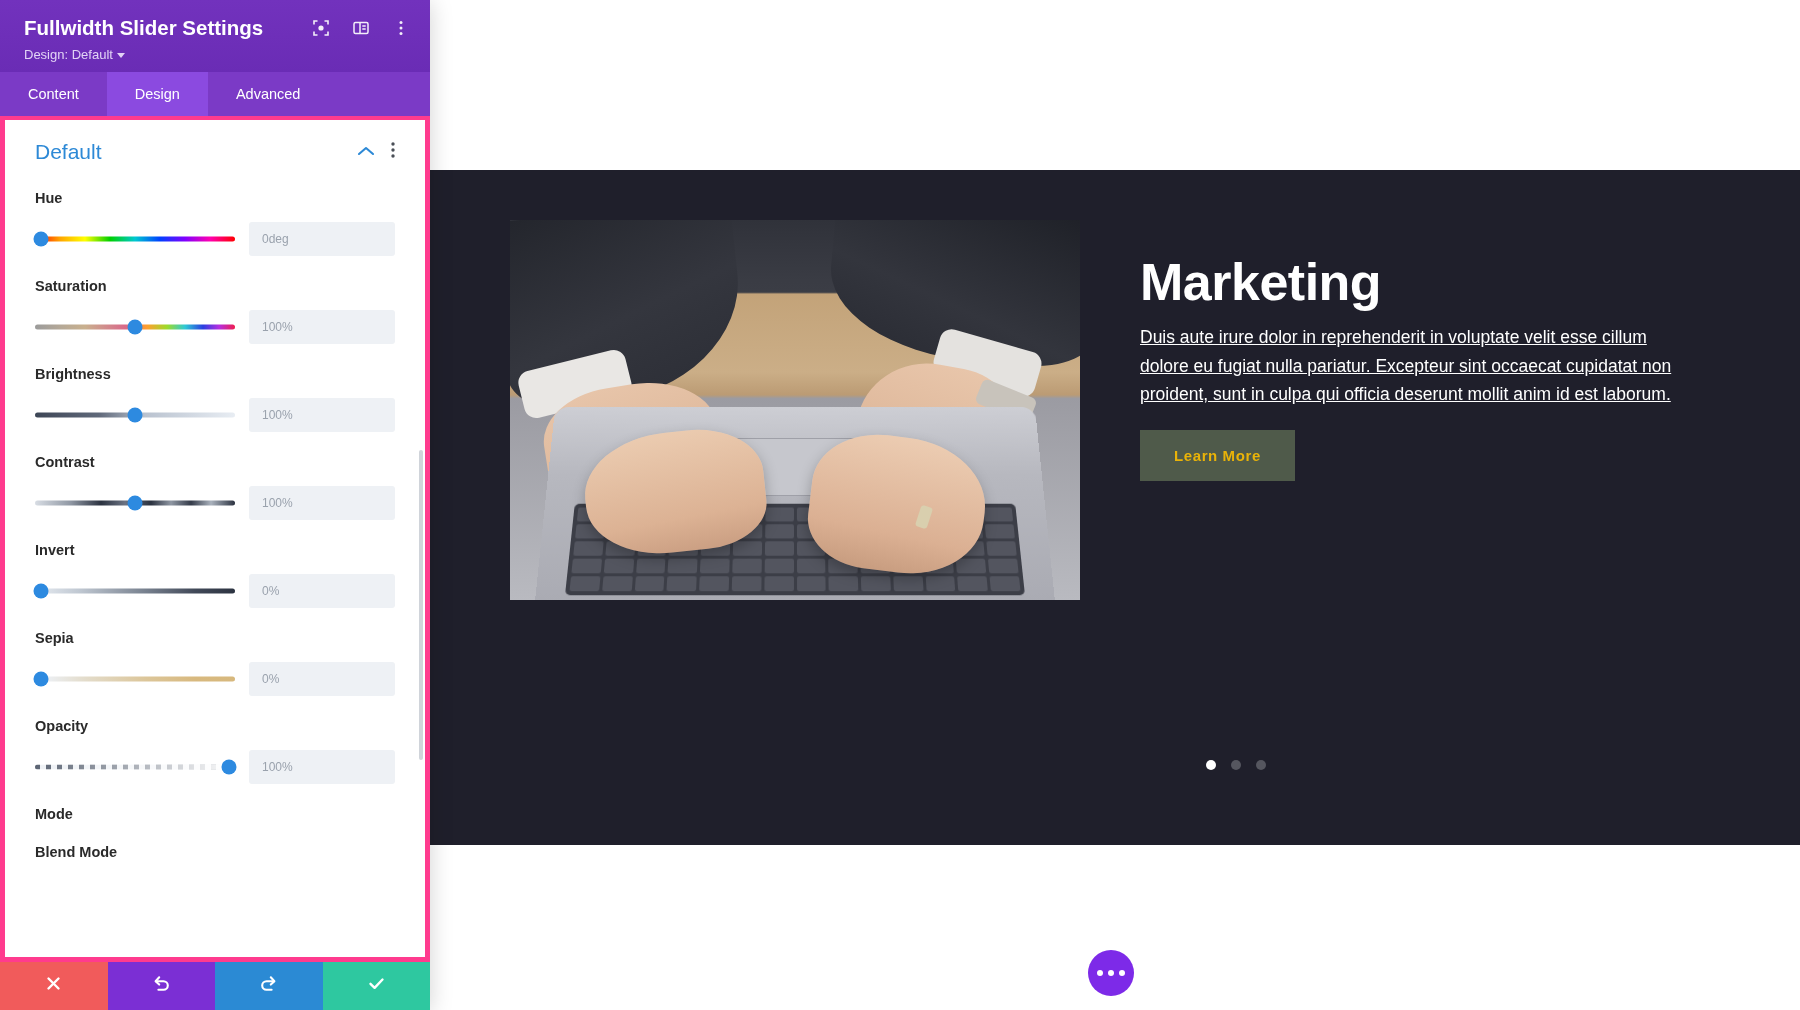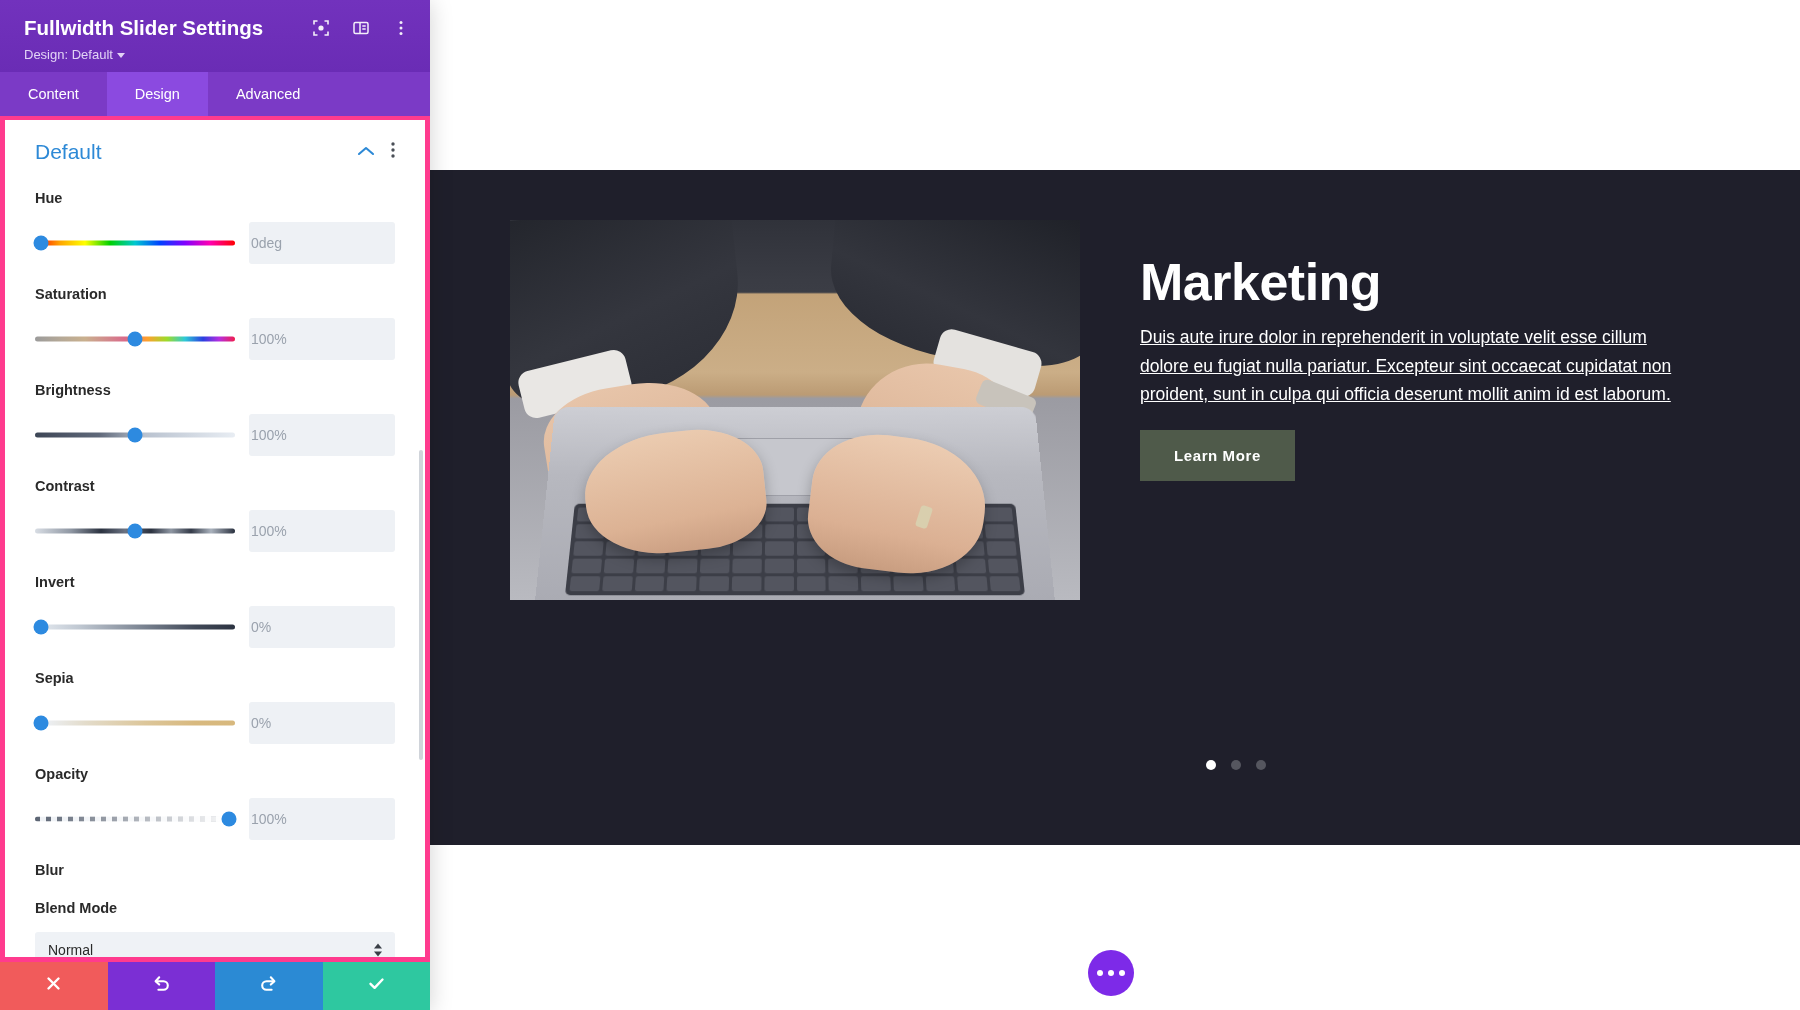--- a/index.html
+++ b/index.html
@@ -120,21 +120,21 @@
   .slide-title {
     color:#ffffff; font-size: 52px; font-weight: 700;
     letter-spacing: -0.5px; line-height: 1.1;
   }
   .slide-body {
     color:#ffffff; font-size: 17.5px; line-height: 1.62;
     margin-top: 12px; max-width: 555px; font-weight: 400; text-decoration: underline;
   }
   .slide-btn {
     display:inline-block; margin-top: 22px;
-    background:#4f5a4a; color:#ffffff;
+    background:#4f5a4a; color:#eab308;
     padding: 17px 34px; font-size: 15px; font-weight: 700;
     letter-spacing: .6px;
   }
   .slide-dots {
     position:absolute; left:0; right:0; bottom: 75px;
     display:flex; justify-content:center; gap: 15px;
   }
   .dot { width:10px; height:10px; border-radius:50%; background:#55565f; }
   .dot.active { background:#ffffff; }
 
@@ -245,25 +245,25 @@
     background-color:#eef1f5;
     background-image:
       linear-gradient(90deg, rgba(255,255,255,0) 0%, rgba(255,255,255,1) 100%),
       repeating-linear-gradient(90deg,#5b6473 0 5px, transparent 5px 11px);
     background-blend-mode: normal;
   }
   .track-blur { background:#e7ebf1; }
 
   .value-box {
     margin-left: 14px;
-    flex:1; height: 42px;
+    flex:1; height: 34px;
     background:#eef1f5; border-radius: 3px;
     display:flex; align-items:center;
-    padding: 0 2px;
-    color:#9aa2ad; font-size: 14px;
+    padding: 0 13px;
+    color:#9aa2ad; font-size: 12px;
   }
   .select-box {
     width: 100%; height: 36px;
     background:#eff2f6; border:none; border-radius: 3px;
     display:flex; align-items:center; padding: 0 13px;
     color:#2a2a2a; font-size: 14px;
     position:relative; cursor:pointer;
   }
   .select-arrows {
     position:absolute; right: 13px; top:50%; transform:translateY(-50%);
@@ -543,33 +543,26 @@
               <div class="field-label">Opacity</div>
               <div class="field-row">
                 <div class="slider">
                   <div class="track track-opacity"></div>
                   <div class="thumb" style="left: 97%;"></div>
                 </div>
                 <div class="value-box">100%</div>
               </div>
             </div>
             <div class="field">
-              <div class="field-label">Blur</div>
+              <div class="field-label">Mode</div>
             </div>
           </div>
 
         <div class="field">
           <div class="field-label">Blend Mode</div>
-          <div class="select-box">
-            <span>Normal</span>
-            <span class="select-arrows">
-              <span class="sa-up"></span>
-                <span class="sa-dn"></span>
-            </span>
-          </div>
         </div>
 
       </div>
       <div class="panel-scrollbar"></div>
     </div>
 
     <div class="modal-footer" id="footer">
         <div class="fbtn fb-cancel">
           <span><svg width="17" height="17" viewBox="0 0 17 17" stroke="#fff" stroke-width="2.4" stroke-linecap="round">
               <line x1="3.5" y1="3.5" x2="13.5" y2="13.5"></line>

